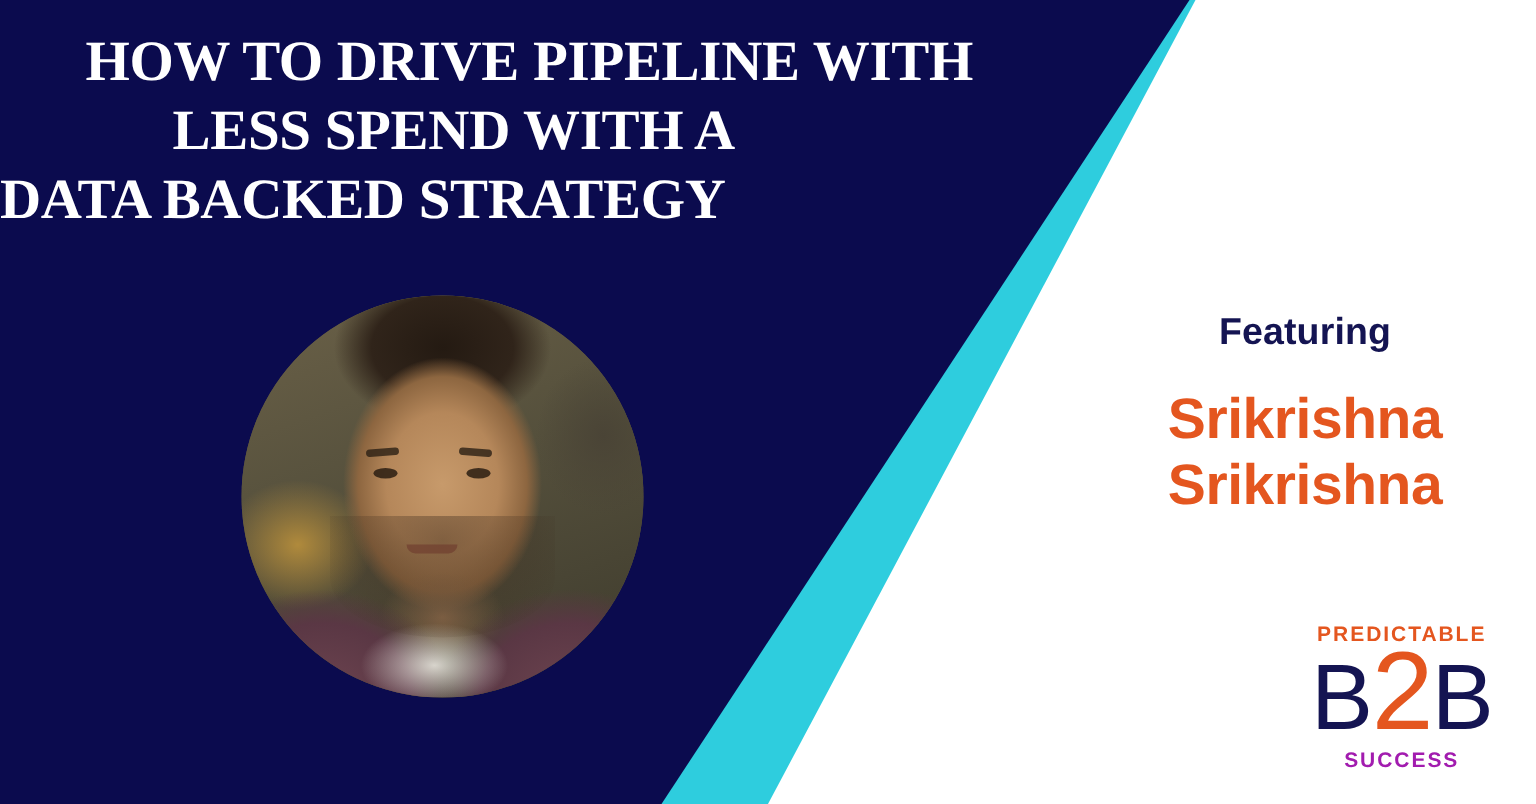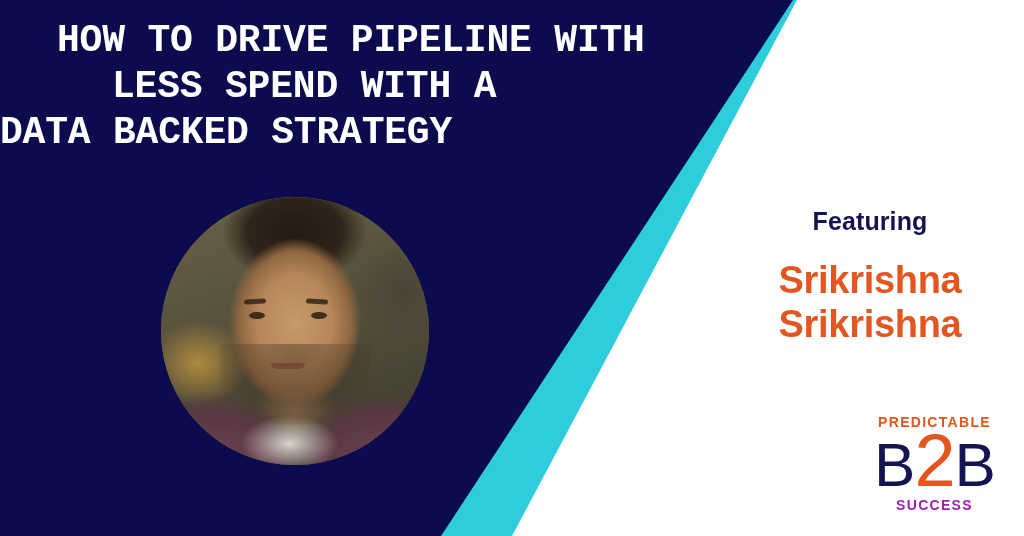--- a/index.html
+++ b/index.html
@@ -27,24 +27,24 @@
     width:700px;
     z-index:5;
   }
   .title-line {
     color:#ffffff;
     font-weight:700;
     font-size:38px;
     line-height:46px;
     letter-spacing:-0.2px;
     white-space:nowrap;
-    font-family:Liberation Mono, monospace;
+    font-family:Liberation Serif, serif;
   }
   .tl-1 { padding-left:57px; }
-  .tl-2 { padding-left:76px;margin-left:36px; }
+  .tl-2 { padding-left:115px; }
   .tl-3 { }
 
   
   #headshot {
     position:absolute;
     left:161px; top:197px;
     width:268px; height:268px;
     border-radius:50%;
     overflow:hidden;
     z-index:6;

